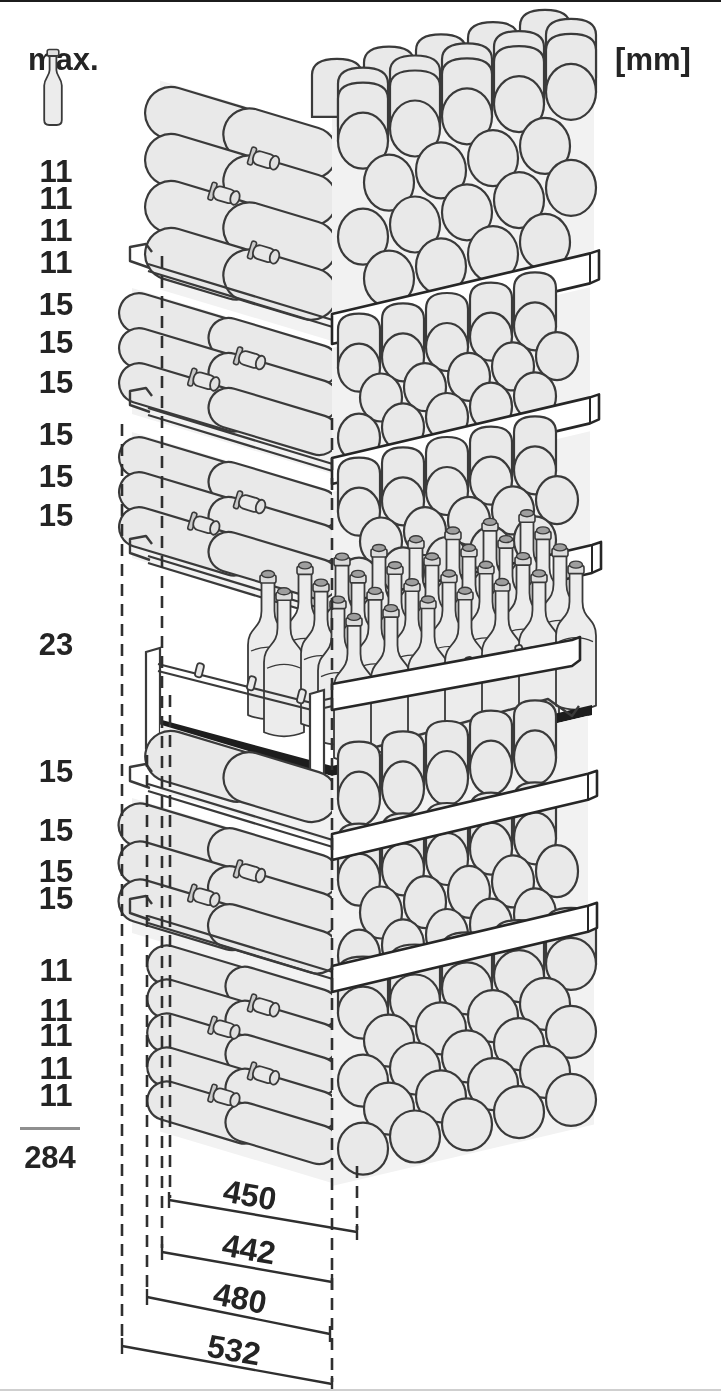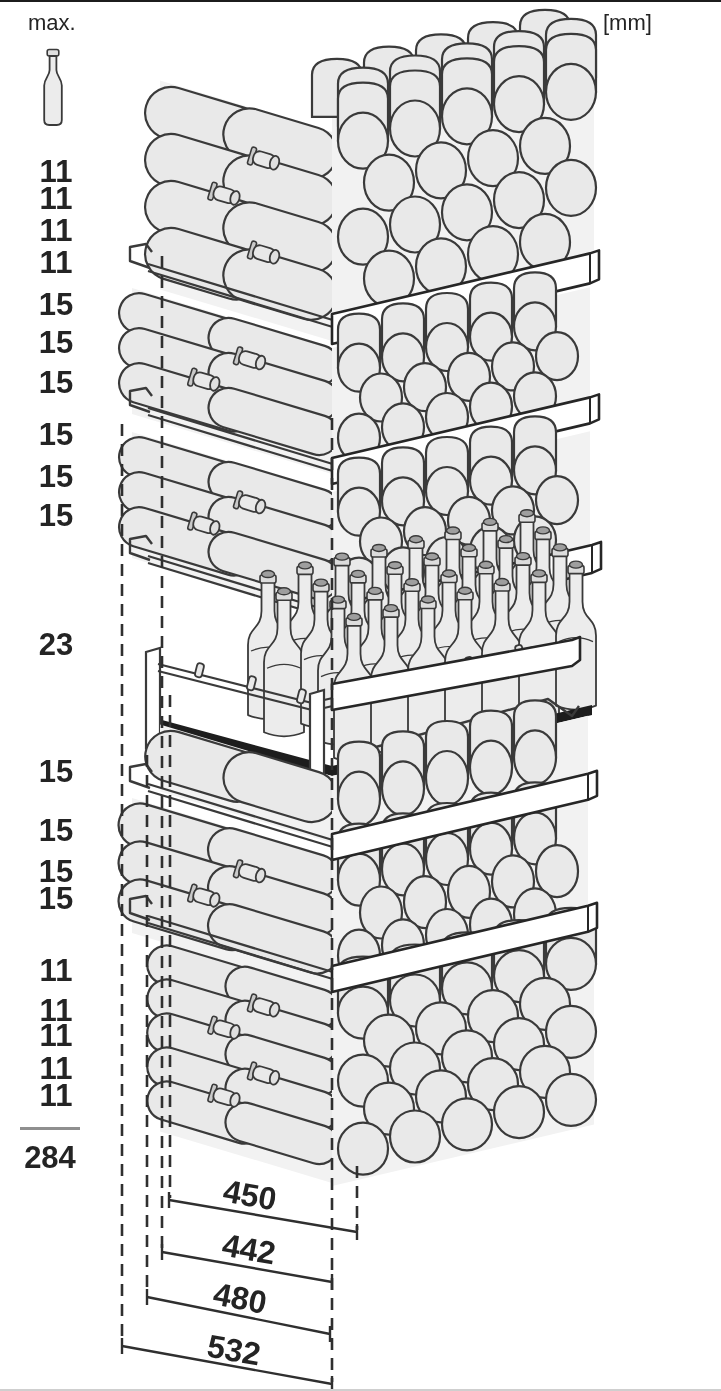--- a/index.html
+++ b/index.html
@@ -1,22 +1,22 @@
 <!DOCTYPE html>
 <html><head>
 <meta charset="utf-8">
 <style>
   html,body{margin:0;padding:0;background:#fff;}
   #page{position:relative;width:721px;height:1391px;background:#fff;overflow:hidden;
         font-family:"Liberation Sans","DejaVu Sans",sans-serif;color:#242424;}
   .topline{position:absolute;left:0;top:0;width:721px;height:2px;background:#1c1c1c;}
   .bottomline{position:absolute;left:0;top:1389px;width:721px;height:2px;background:#cfcfcf;}
-  .hdr{position:absolute;font-size:22px;font-weight:normal;letter-spacing:0;}
+  .hdr{position:absolute;font-size:31px;font-weight:bold;letter-spacing:0;margin-top:32px;}
   #maxlbl{left:28px;top:10px;}
-  #unitlbl{left:603px;top:10px;width:100px;text-align:left;}
+  #unitlbl{left:603px;top:10px;width:100px;text-align:center;}
   .num{position:absolute;left:30px;width:52px;text-align:center;
        font-size:31px;font-weight:bold;line-height:31px;}
   #sumline{position:absolute;left:20px;top:1127px;width:60px;height:3px;background:#8f8f8f;}
   #total{position:absolute;left:16px;top:1142px;width:68px;text-align:center;
          font-size:31px;font-weight:bold;line-height:31px;}
   #diag{position:absolute;left:0;top:0;}
   #bicon{position:absolute;left:41px;top:48px;}
   .dim{font-size:32px;font-weight:bold;fill:#242424;}
 </style>
 </head>

